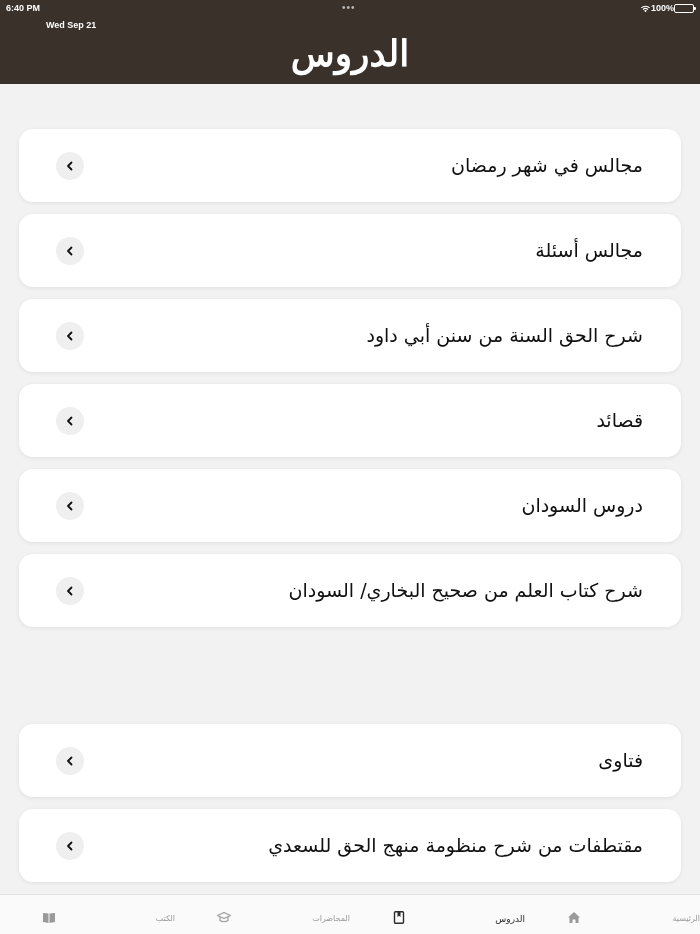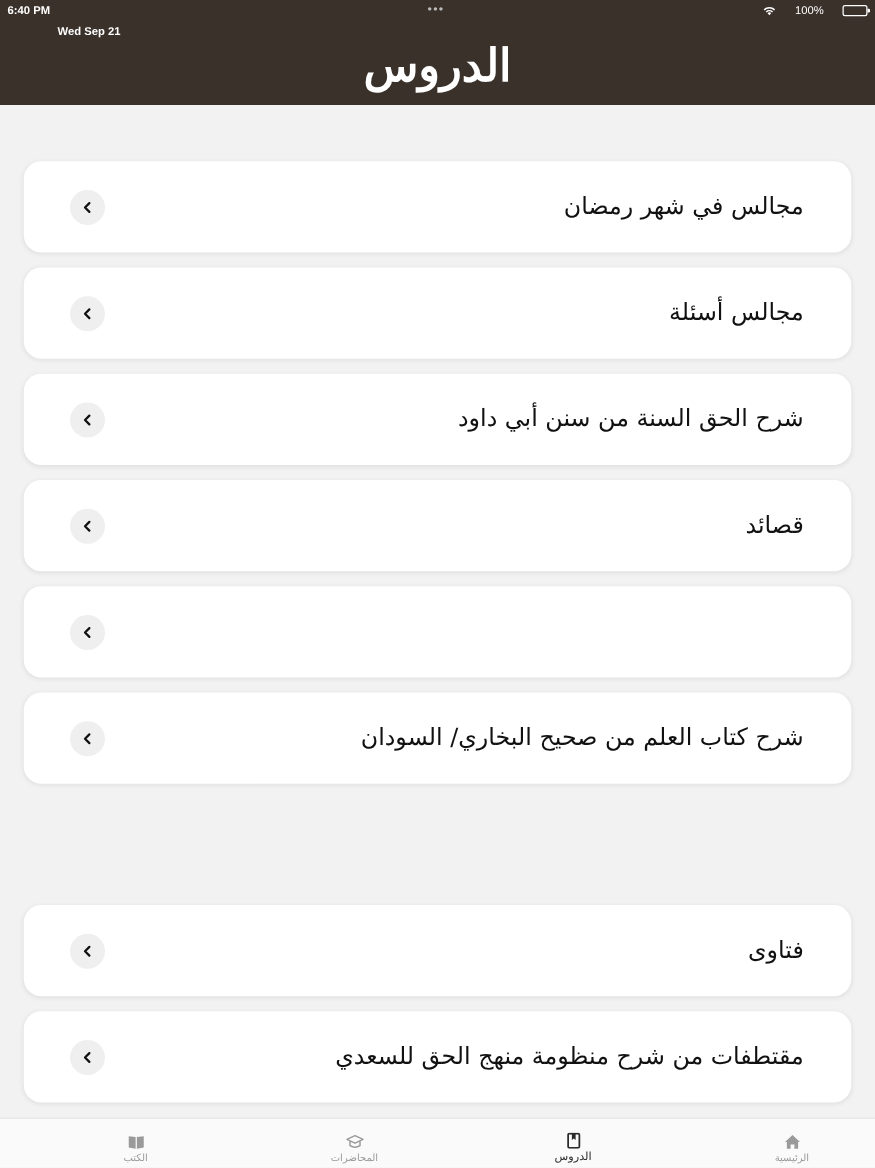--- a/index.html
+++ b/index.html
@@ -12,21 +12,21 @@
     position: absolute; left: 0; top: 0; width: 700px; height: 84px;
     background: #3a312b; color: #fff;
   }
   .status-bar {
     position: absolute; left: 0; top: 0; width: 700px; height: 16px;
     font-size: 9px; color: #fff; font-family: "Liberation Sans", sans-serif;
   }
   .status-time { position: absolute; left: 6px; top: 3px; font-weight: bold; }
   .status-date { position: absolute; left: 46px; top: 20px; font-weight: bold; }
   .status-dots { position: absolute; left: 342px; top: 2px; font-size: 10px; letter-spacing: 1px; color: #bbb; }
-  .status-right { position: absolute; right: 6px; top: 3px; display: flex; align-items: center; gap: 15px; font-weight: normal; }
+  .status-right { position: absolute; right: 6px; top: 3px; display: flex; align-items: center; gap: 0; font-weight: bold; }
   .wifi-icon { width: 11px; height: 9px; }
   .battery-icon { width: 20px; height: 9px; border: 1px solid #fff; border-radius: 2px; position: relative; padding: 1px; }
   .battery-icon .fill { width: 100%; height: 100%; background: #fff; border-radius: 1px; }
   .battery-icon::after { content: ""; position: absolute; right: -3px; top: 2px; width: 2px; height: 3px; background: #fff; border-radius: 0 1px 1px 0; }
 
   .page-title {
     position: absolute; left: 0; top: 32px; width: 700px; text-align: center;
     font-family: "DejaVu Serif", serif; font-size: 36px; font-weight: bold; color: #fff;
     direction: rtl;
   }
@@ -52,21 +52,21 @@
     display: flex; align-items: center; justify-content: center;
   }
   .chevron-btn svg { width: 10px; height: 10px; }
 
   .tabbar {
     position: absolute; left: 0; top: 894px; width: 700px; height: 40px;
     background: #fafafa; border-top: 1px solid #e2e2e2;
     display: flex; flex-direction: row;
   }
   .tab {
-    flex: 1; display: flex; flex-direction: column; align-items: center; justify-content: center;
+    flex: 1; display: flex; flex-direction: row; align-items: center; justify-content: space-between;
     padding-top: 8px; color: #9a9a9a; font-size: 8px; padding-left: 42px;
   }
   .tab.active { color: #2b2b2b; }
   .tab svg { width: 14px; height: 13px; margin-bottom: 2px; }
   .tab-label { direction: rtl; font-size: 8px; }
   .tab.active .tab-label { font-size: 9px; }
 </style>
 </head>
 <body>
 
@@ -115,20 +115,21 @@
   </div>
   <div class="card" style="top:272px">
     <span class="card-label">قصائد</span>
     <span class="chevron-btn">
       <svg viewBox="0 0 10 10">
           <path d="M6.5 1.5 L3 5 L6.5 8.5" stroke="#111" stroke-width="1.8" fill="none" stroke-linecap="round" stroke-linejoin="round"></path>
         </svg>
     </span>
   </div>
   <div class="card" style="top:357px">
+    <span class="card-label">دروس السودان</span>
     <span class="chevron-btn">
       <svg viewBox="0 0 10 10">
           <path d="M6.5 1.5 L3 5 L6.5 8.5" stroke="#111" stroke-width="1.8" fill="none" stroke-linecap="round" stroke-linejoin="round"></path>
         </svg>
     </span>
   </div>
   <div class="card" style="top:442px">
     <span class="card-label">شرح كتاب العلم من صحيح البخاري/ السودان</span>
     <span class="chevron-btn">
       <svg viewBox="0 0 10 10">

